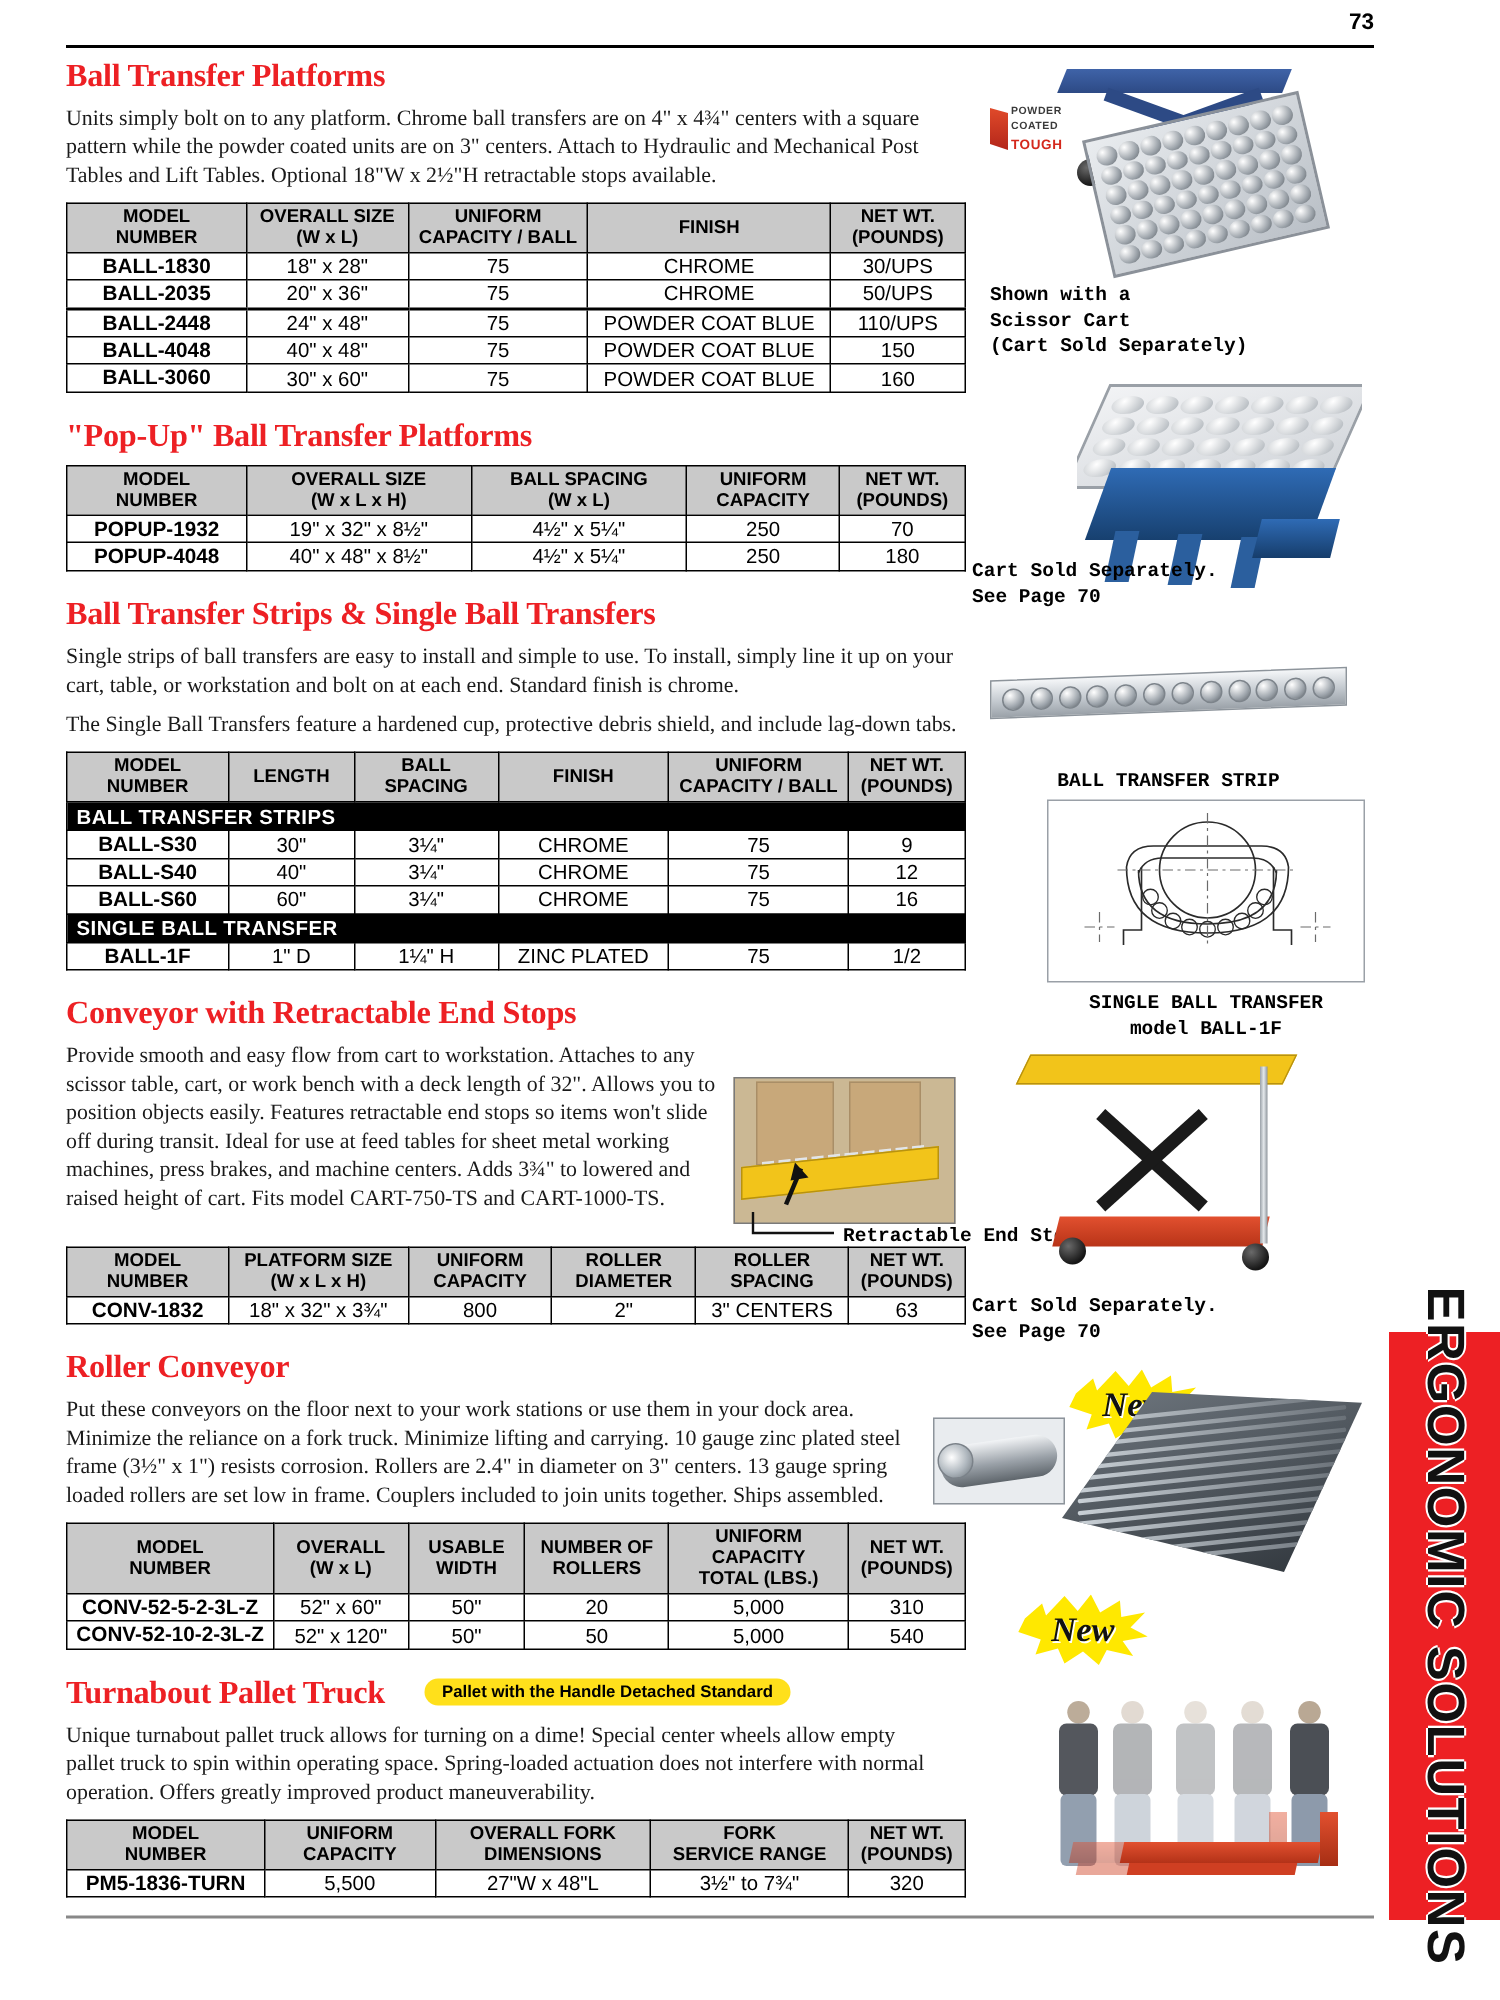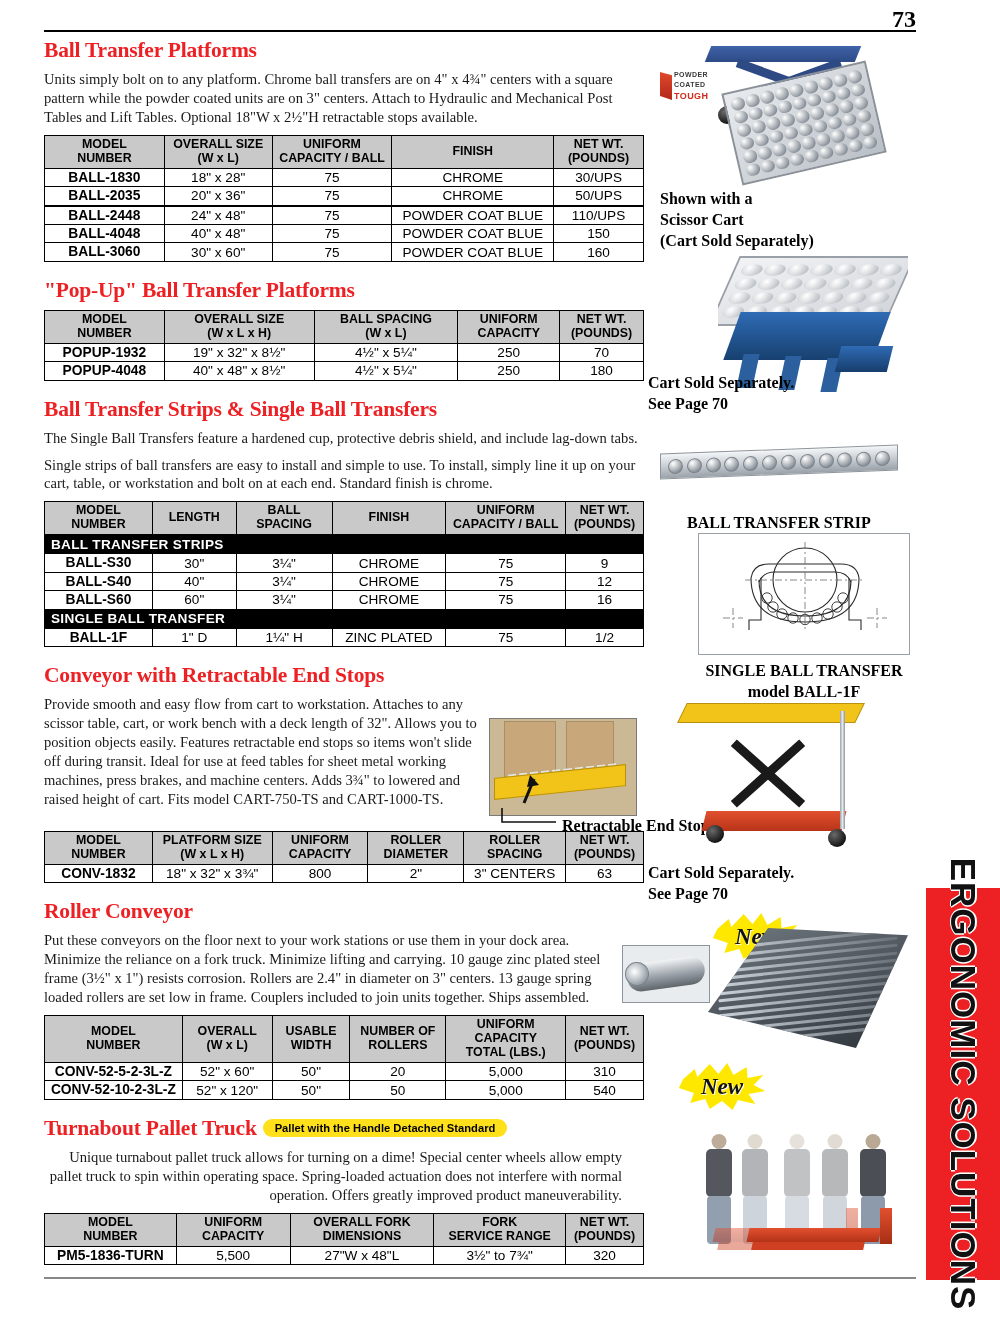--- a/index.html
+++ b/index.html
@@ -7,22 +7,22 @@
   body {
     width:1000px; height:1333px; position:relative;
     background:#ffffff;
     font-family:"Liberation Serif", serif;
     overflow:hidden;
   }
 
   
   .page-num {
     position:absolute; right:84px; top:6px;
-    font-family:Liberation Serif, serif;
-    font-weight:bold; font-size:24px; color:#000;text-align:right;
+    font-family:Liberation Sans, sans-serif;
+    font-weight:bold; font-size:15px; color:#000;text-align:right;
   }
   .top-rule {
     position:absolute; left:44px; right:84px; top:30px;
     height:2px; background:#000;
   }
   .bottom-rule {
     position:absolute; left:44px; right:84px; bottom:54px;
     height:2px; background:#888;
   }
 
@@ -44,21 +44,21 @@
 
   
   .col-left { position:absolute; left:44px; top:38px; width:600px; }
 
   h2.sect {
     color:#ED2024;
     font-family:"Liberation Serif", serif;
     font-weight:bold; font-size:21.5px;
     margin:0 0 7px 0; letter-spacing:-0.2px;
   }
-  .sect-row { display:flex; align-items:center; gap:6px; margin-bottom:7px; }
+  .sect-row { display:flex; align-items:center; gap:26px; margin-bottom:7px; }
   .sect-row h2.sect { margin:0; }
 
   p.body {
     margin:0 0 8px 0;
     font-size:14.6px; line-height:1.30; color:#1a1a1a;
   }
 
   
   table.spec {
     border-collapse:collapse; width:100%;
@@ -91,22 +91,22 @@
     background:#FFE01B; color:#000;
     font-family:"Liberation Sans", sans-serif;
     font-weight:bold; font-size:11.2px;
     padding:3px 12px; border-radius:9px;
     white-space:nowrap;
   }
 
   
   .cap {
     position:absolute;
-    font-family:Liberation Serif, serif;
-    font-weight:bold; font-size:16px; line-height:1.32; color:#000;
+    font-family:Liberation Mono, monospace;
+    font-weight:bold; font-size:13px; line-height:1.32; color:#000;
   }
   .cap-c { text-align:center; }
 
   
   .burst {
     position:absolute; width:88px; height:50px;
     display:flex; align-items:center; justify-content:center;
   }
   .burst .star {
     position:absolute; inset:0; background:#FFE800;
@@ -748,22 +748,22 @@
         <td class="model">POPUP-4048</td>
         <td>40" x 48" x 8½"</td>
         <td>4½" x 5¼"</td>
         <td>250</td>
         <td>180</td>
       </tr>
     </tbody>
   </table>
 
   <h2 class="sect" style="margin-top:16px;">Ball Transfer Strips &amp; Single Ball Transfers</h2>
+  <p class="body">Single strips of ball transfers are easy to install and simple to use. To install, simply line it up on your cart, table, or workstation and bolt on at each end. Standard finish is chrome.</p>
   <p class="body">The Single Ball Transfers feature a hardened cup, protective debris shield, and include lag-down tabs.</p>
-  <p class="body">Single strips of ball transfers are easy to install and simple to use. To install, simply line it up on your cart, table, or workstation and bolt on at each end. Standard finish is chrome.</p>
   <table class="spec">
     <tbody>
       <tr class="band">
         <td colspan="6">BALL  TRANSFER STRIPS</td>
       </tr>
     </tbody>
     <thead>
       <tr>
         <th style="width:18%;">
           <div>MODEL</div>
@@ -921,21 +921,21 @@
         <td>5,000</td>
         <td>540</td>
       </tr>
     </tbody>
   </table>
 
   <div class="sect-row" style="margin-top:16px;">
     <h2 class="sect">Turnabout Pallet Truck</h2>
     <span class="pill">Pallet with the Handle Detached Standard</span>
   </div>
-  <p class="body" style="width:578px;text-align:right;">Unique turnabout pallet truck allows for turning on a dime!  Special center wheels allow empty pallet truck to spin within operating space.  Spring-loaded actuation does not interfere with normal operation.  Offers greatly improved product maneuverability.</p>
+  <p class="body" style="width:578px;">Unique turnabout pallet truck allows for turning on a dime!  Special center wheels allow empty pallet truck to spin within operating space.  Spring-loaded actuation does not interfere with normal operation.  Offers greatly improved product maneuverability.</p>
   <table class="spec">
     <thead>
       <tr>
         <th style="width:22%;">
           <div>MODEL</div>
           <div>NUMBER</div>
         </th>
         <th style="width:19%;">
           <div>UNIFORM</div>
           <div>CAPACITY</div>

